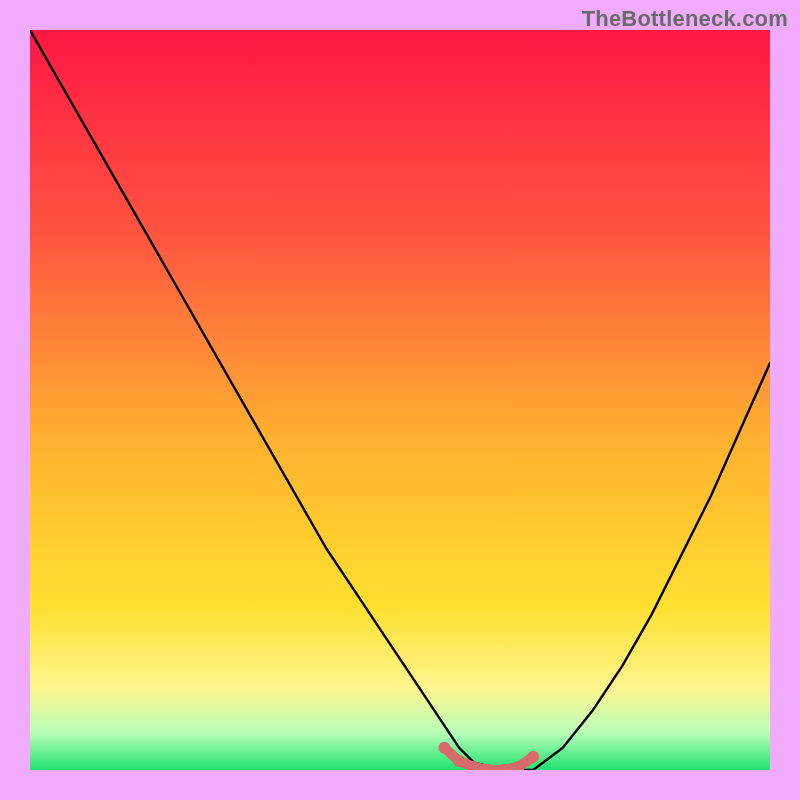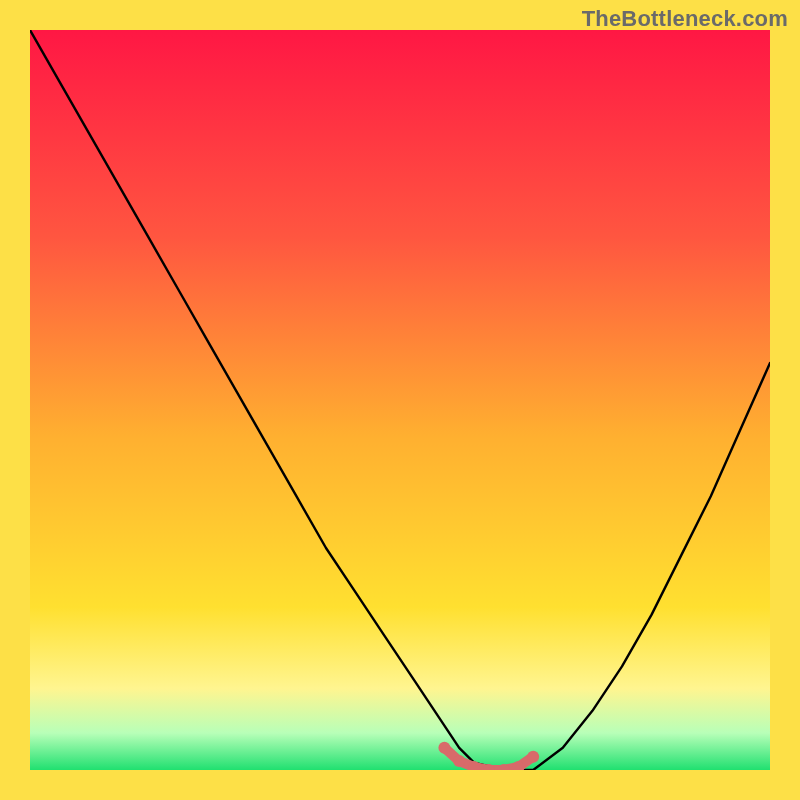--- a/index.html
+++ b/index.html
@@ -9,21 +9,21 @@
     height: 800px;
     background: #000;
     overflow: hidden;
   }
   .frame {
     position: absolute;
     left: 0;
     top: 0;
     width: 800px;
     height: 800px;
-    background: #fde047;
+    background: #f0abfc;
   }
   .plot-area {
     position: absolute;
     left: 30px;
     top: 30px;
     width: 740px;
     height: 740px;
     overflow: hidden;
   }
   .gradient {

